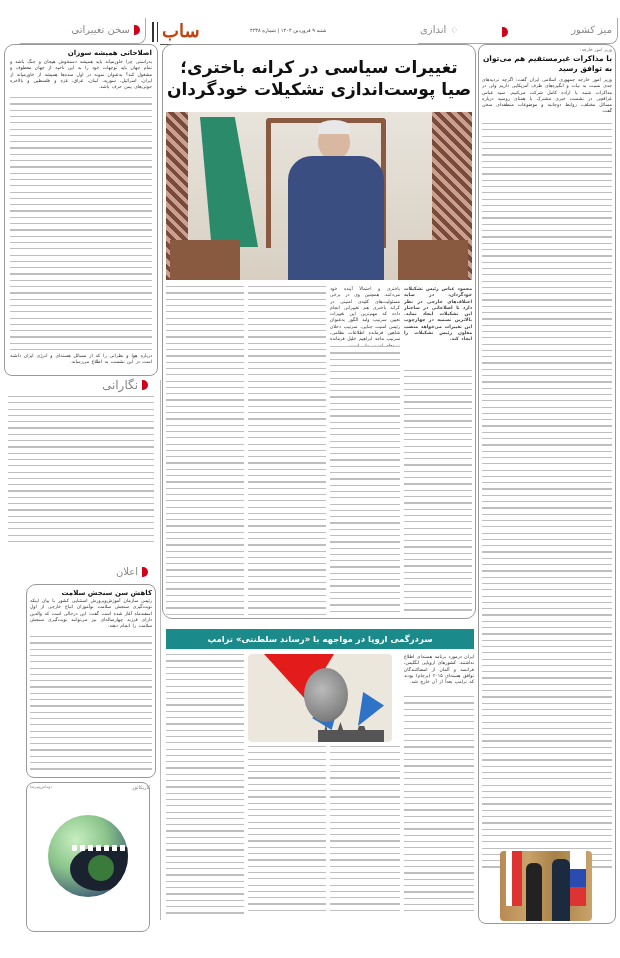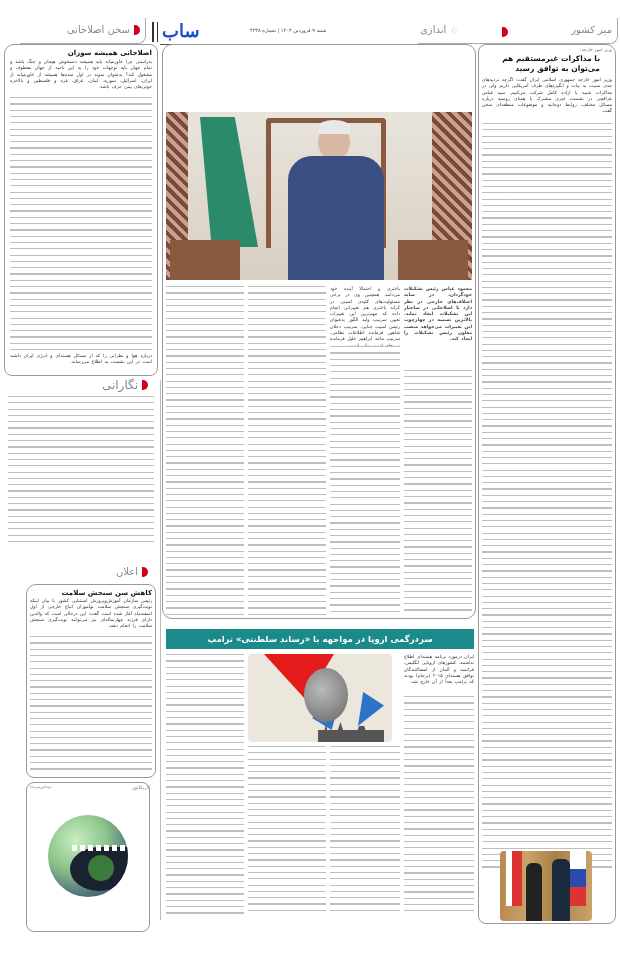--- a/index.html
+++ b/index.html
@@ -24,49 +24,51 @@
   <div class="abs" style="left:418px;top:0;width:200px;height:26px;border:1px solid #aaa;border-top:none;border-left:none;border-radius:0 0 8px 0;"></div>
   <div class="abs red-tab" style="left:502px;top:9px;"></div>
 
   <div class="abs sec-head" style="left:420px;top:6px;">
     <span style="font-size:9px;">♢</span>
     <span>اندازی</span>
   </div>
 
   <div class="abs" style="left:250px;top:9px;font-size:5px;color:#444;">شنبه ۹ فروردین ۱۴۰۴ | شماره ۴۲۳۸</div>
 
-  <div class="abs" style="left:162px;top:2px;font-size:18px;color:#1d4ed8;font-weight:bold;font-family:'DejaVu Serif',serif;">ساب</div>
+  <div class="abs" style="left:162px;top:2px;font-size:18px;color:#c2410c;font-weight:bold;font-family:'DejaVu Serif',serif;">ساب</div>
   <div class="abs" style="left:152px;top:4px;width:6px;height:20px;border-left:2px solid #333;border-right:1px solid #333;"></div>
 
   <div class="abs sec-head" style="right:480px;top:6px;">
     <span class="red-tab"></span>
-    <span>سخن اصلاحاتی</span>
+    <span>سخن تغییراتی</span>
   </div>
   <div class="abs" style="left:20px;top:0;width:126px;height:26px;border:1px solid #aaa;border-top:none;border-left:none;border-radius:0 0 8px 0;"></div>
   <div class="abs" style="left:160px;top:26px;width:262px;height:1px;background:#555;"></div>
 </div>
 
 <div class="abs box" style="left:478px;top:44px;width:138px;height:880px;border-top-right-radius:10px;"></div>
 <div class="abs" style="left:482px;top:47px;width:130px;">
   <div style="font-size:4.5px;color:#777;">وزیر امور خارجه:</div>
-  <div class="hl" style="font-size:7.5px;line-height:10px;margin:2px 12px 3px;">با مذاکرات غیرمستقیم هم می‌توان به توافق رسید</div>
+  <div class="hl" style="font-size:7.5px;line-height:10px;margin:2px 0 3px;">با مذاکرات غیرمستقیم هم می‌توان به توافق رسید</div>
   <div class="txt" style="height:38px;">وزیر امور خارجه جمهوری اسلامی ایران گفت: اگرچه تردیدهای جدی نسبت به نیات و انگیزه‌های طرف آمریکایی داریم ولی در مذاکرات شنبه با اراده کامل شرکت می‌کنیم. سید عباس عراقچی در نشست خبری مشترک با همتای روسیه درباره مسائل مختلف، روابط دوجانبه و موضوعات منطقه‌ای سخن گفت.</div>
   <div class="col" style="top:76px;left:0;width:130px;height:745px;">
       <span class="filler"></span>
     </div>
 </div>
 <div class="abs" style="left:500px;top:851px;width:92px;height:70px;border-radius:4px;overflow:hidden;background:linear-gradient(90deg,#b88a52 0%,#c9a36a 30%,#a78048 60%,#c9a36a 100%);">
   <div class="abs" style="left:6px;top:0;width:16px;height:55px;background:linear-gradient(90deg,#fff 0%,#fff 40%,#d33 40%,#d33 100%);"></div>
   <div class="abs" style="left:70px;top:0;width:16px;height:55px;background:linear-gradient(180deg,#fff 0 33%,#2a4bb0 33% 66%,#d33 66%);"></div>
   <div class="abs" style="left:26px;top:12px;width:16px;height:58px;background:#222;border-radius:6px 6px 0 0;"></div>
   <div class="abs" style="left:52px;top:8px;width:18px;height:62px;background:#1c2a3d;border-radius:6px 6px 0 0;"></div>
 </div>
 
 <div class="abs box" style="left:162px;top:44px;width:314px;height:575px;border-radius:10px;"></div>
 <div class="abs" style="left:166px;top:56px;width:306px;text-align:center;">
+  <div class="hl" style="font-size:17px;line-height:22px;">تغییرات سیاسی در کرانه باختری؛</div>
+  <div class="hl" style="font-size:17px;line-height:22px;">صیا پوست‌اندازی تشکیلات خودگردان</div>
 </div>
 <div class="abs" style="left:166px;top:112px;width:306px;height:168px;background:linear-gradient(180deg,#e8e4dc 0%,#d8cfc2 100%);overflow:hidden;">
   <div class="abs" style="left:0;top:0;width:22px;height:168px;background:repeating-linear-gradient(45deg,#7a4a3a 0 4px,#c9a090 4px 8px);"></div>
   <div class="abs" style="right:0;top:0;width:40px;height:168px;background:repeating-linear-gradient(45deg,#7a4a3a 0 4px,#c9a090 4px 8px);"></div>
   <div class="abs" style="left:34px;top:5px;width:58px;height:130px;background:#2a8a6a;clip-path:polygon(0 0,60% 0,100% 100%,20% 100%);"></div>
   <div class="abs" style="left:100px;top:6px;width:120px;height:130px;border:5px solid #8a5a40;border-bottom:none;border-radius:4px 4px 0 0;"></div>
   <div class="abs" style="left:152px;top:12px;width:32px;height:36px;border-radius:50%;background:#d8b8a0;"></div>
   <div class="abs" style="left:152px;top:8px;width:32px;height:14px;border-radius:50% 50% 0 0;background:#e8e8e8;"></div>
   <div class="abs" style="left:122px;top:44px;width:96px;height:124px;border-radius:24px 24px 0 0;background:#3a4e82;"></div>
   <div class="abs" style="left:4px;top:128px;width:70px;height:40px;background:#8a5a40;"></div>

